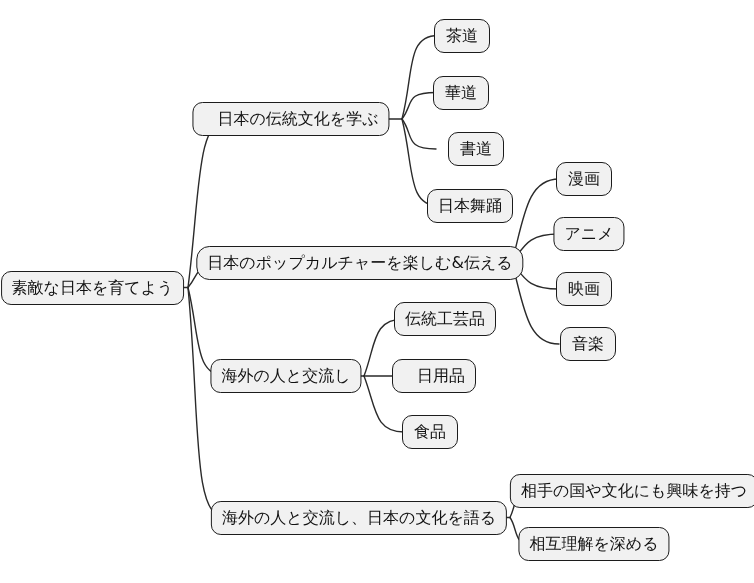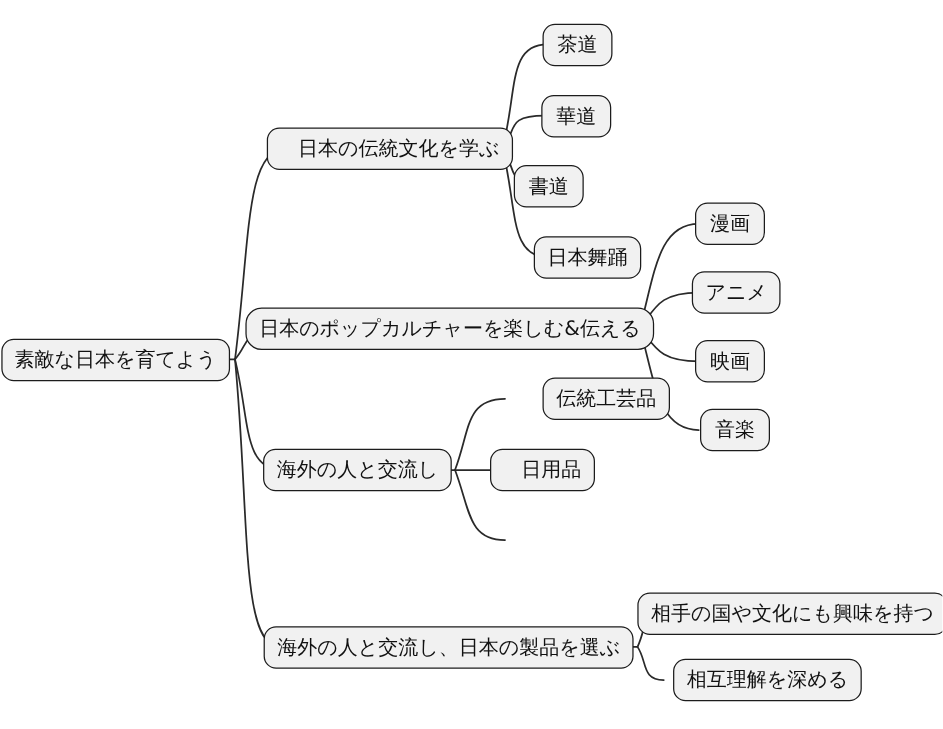--- a/index.html
+++ b/index.html
@@ -70,33 +70,34 @@
     <path d="M 364 376 L 406 376"></path>
     <path d="M 364 376 C 376 407 374 432 404 432"></path>
 
     <path d="M 494 517.5 L 510 517.5"></path>
     <path d="M 510 517.5 C 518 501 513 487.5 531 487.5"></path>
     <path d="M 510 517.5 C 518 529 513 544 531 544"></path>
   </svg>
 
   <div class="node" style="left:92.5px; top:287.5px; min-width:155px;">素敵な日本を育てよう</div>
 
-  <div class="node" style="left:312px; top:119px; min-width:162px;padding-left:24px;">日本の伝統文化を学ぶ</div>
+  <div class="node" style="left:291px; top:119px; min-width:162px;padding-left:24px;">日本の伝統文化を学ぶ</div>
   <div class="node" style="left:462px; top:35.5px; min-width:56px;">茶道</div>
   <div class="node" style="left:461px; top:92.5px; min-width:56px;">華道</div>
-  <div class="node" style="left:439px; top:149px; min-width:56px;">書道</div>
+  <div class="node" style="left:476px; top:149px; min-width:56px;">書道</div>
   <div class="node" style="left:470px; top:206px; min-width:72px;text-align:center;">日本舞踊</div>
 
   <div class="node" style="left:360px; top:262.5px; min-width:272px;border-radius:13px;">日本のポップカルチャーを楽しむ&amp;伝える</div>
   <div class="node" style="left:584px; top:179px; min-width:56px;">漫画</div>
   <div class="node" style="left:589px; top:234px; min-width:66px;">アニメ</div>
   <div class="node" style="left:584px; top:289px; min-width:56px;">映画</div>
   <div class="node" style="left:588px; top:344px; min-width:56px;">音楽</div>
 
   <div class="node" style="left:286px; top:376px; min-width:126px;">海外の人と交流し</div>
-  <div class="node" style="left:445px; top:319px; min-width:88px;margin-left:40px;">伝統工芸品</div>
+  <div class="node" style="left:445px; top:319px; min-width:88px;">伝統工芸品</div>
   <div class="node" style="left:434px; top:376px; min-width:64px;padding-left:24px;">日用品</div>
+  <div class="node" style="left:430px; top:432px; min-width:56px;">食品</div>
 
-  <div class="node" style="left:359px; top:517.5px; min-width:274px;">海外の人と交流し、日本の製品を選ぶ</div>
+  <div class="node" style="left:359px; top:517.5px; min-width:274px;">海外の人と交流し、日本の文化を語る</div>
   <div class="node" style="left:634px; top:491px; min-width:210px;">相手の国や文化にも興味を持つ</div>
-  <div class="node" style="left:614px; top:544px; min-width:130px;">相互理解を深める</div>
+  <div class="node" style="left:594px; top:544px; min-width:130px;">相互理解を深める</div>
 
 </div>
 
 </body></html>

